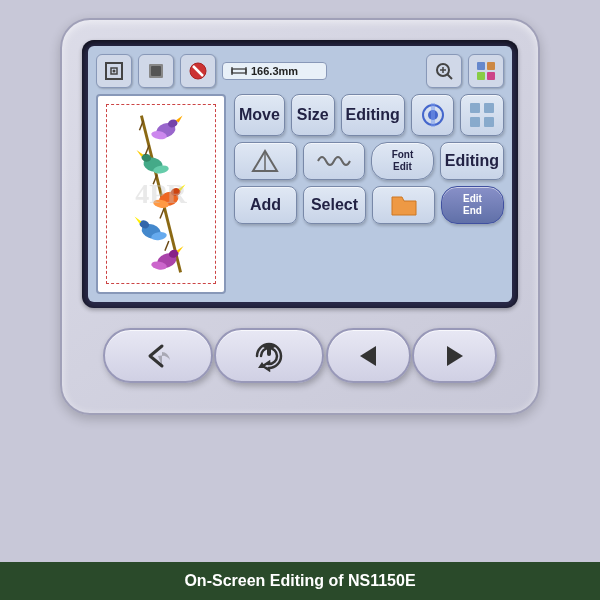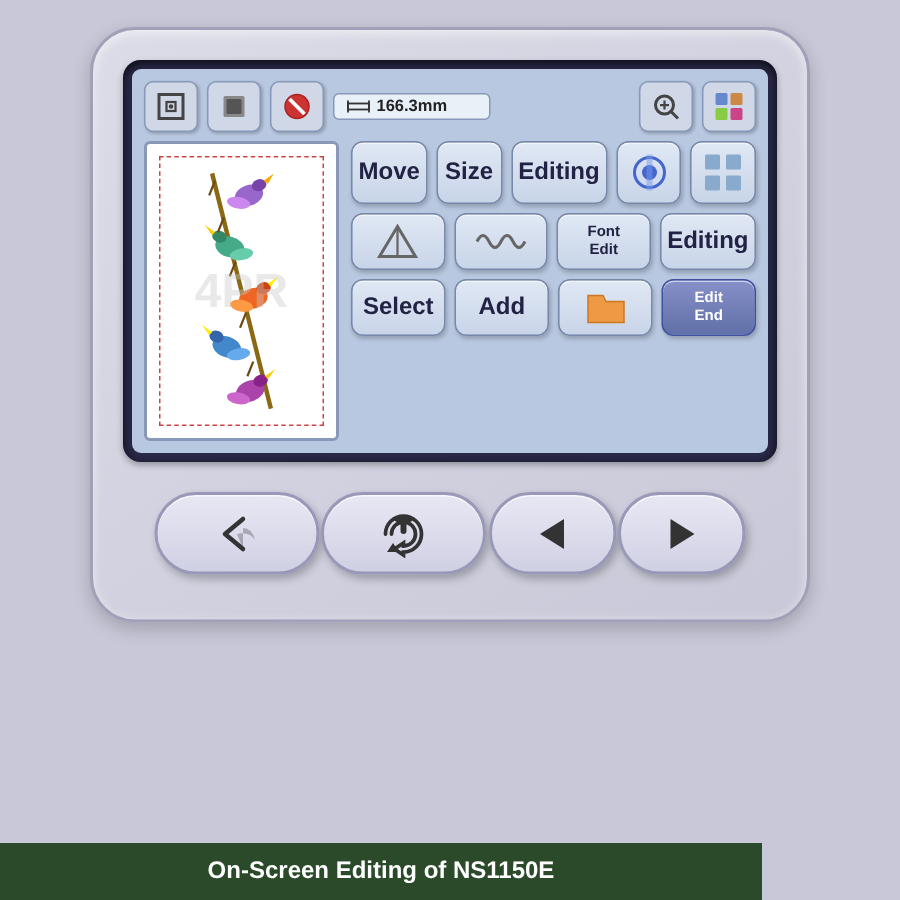--- a/index.html
+++ b/index.html
@@ -114,25 +114,26 @@
       bottom: 8px;
       border: 1px dashed #cc4444;
     }
 
     
     .watermark {
       position: absolute;
       top: 50%;
       left: 50%;
       transform: translate(-50%, -50%);
-      font-size: 32px;
+      font-size: 28px;
       font-weight: bold;
       color: rgba(200, 200, 200, 0.4);
       white-space: nowrap;
       z-index: 10;
+      font-family: Liberation Serif, serif;
     }
 
     
     .button-grid {
       flex: 1;
       display: flex;
       flex-direction: column;
       gap: 6px;
     }
 
@@ -165,20 +166,21 @@
       border-color: #4050a0;
     }
 
     .action-btn.icon-only {
       font-size: 18px;
     }
 
     .action-btn.small-text {
       font-size: 10px;
       line-height: 1.2;
+      border-radius: 16px;
     }
 
     
     .nav-buttons {
       display: flex;
       justify-content: space-around;
       align-items: center;
       margin-top: 20px;
       padding: 0 20px;
     }
@@ -197,21 +199,21 @@
       color: #222244;
       box-shadow: 2px 3px 6px rgba(0,0,0,0.25), inset 0 1px 0 rgba(255,255,255,0.7);
     }
 
     .nav-btn.arrow-left, .nav-btn.arrow-right {
       width: 85px;
     }
 
     
     .bottom-label {
-      width: 508px;
+      width: 600px;
       background: #2a4a2a;
       color: white;
       text-align: center;
       padding: 10px;
       font-size: 16px;
       font-weight: bold;
       position: absolute;
       bottom: 0;
       left: 0;
     }
@@ -357,22 +359,22 @@
             <div class="action-btn icon-only">
               <svg width="36" height="24" viewBox="0 0 36 24">
                 <path d="M2,12 Q6,4 10,12 Q14,20 18,12 Q22,4 26,12 Q30,20 34,12" fill="none" stroke="#666" stroke-width="2"></path>
               </svg>
             </div>
             <div class="action-btn small-text">Font<br>Edit</div>
             <div class="action-btn">Editing</div>
           </div>
 
           <div class="btn-row">
+            <div class="action-btn">Add</div>
             <div class="action-btn">Select</div>
-            <div class="action-btn">Add</div>
             <div class="action-btn icon-only">
               <svg width="28" height="24" viewBox="0 0 28 24">
                 <path d="M2,6 L2,22 L26,22 L26,8 L14,8 L12,4 L2,4 Z" fill="#ee9944" stroke="#cc7722" stroke-width="1"></path>
               </svg>
             </div>
             <div class="action-btn edit-end small-text">Edit<br>End</div>
           </div>
         </div>
       </div>
 

